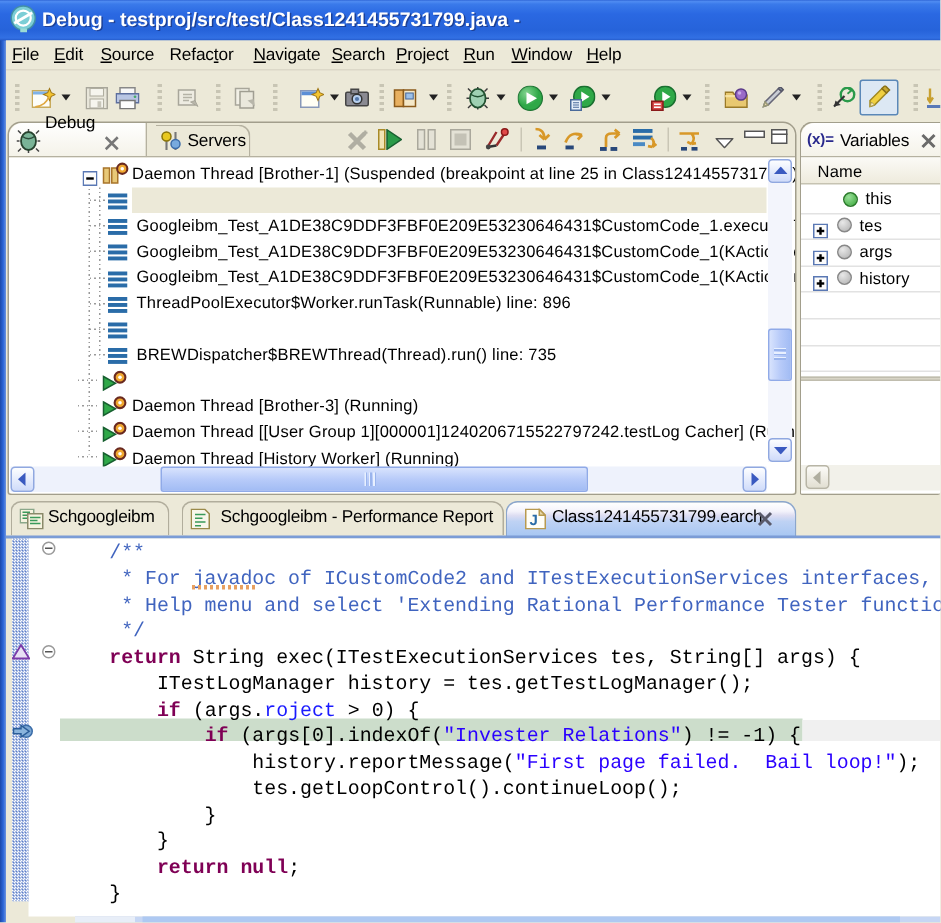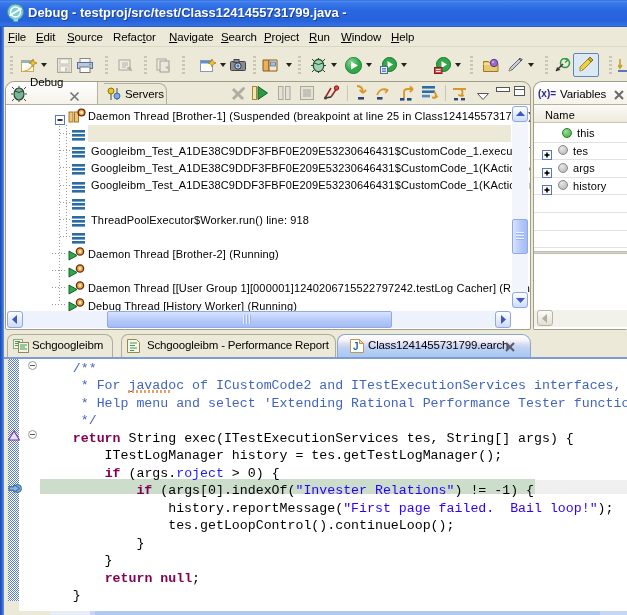--- a/index.html
+++ b/index.html
@@ -417,67 +417,68 @@
         </g>
       </svg></div>
  <div class="ab tx11" style="left:85px;top:72.1px;">Googleibm_Test_A1DE38C9DDF3FBF0E209E53230646431$CustomCode_1(KAction).run</div>
  <div class="ab" style="left:66px;top:91px;"><svg width="13" height="12" viewBox="0 0 13 12">
         <g fill="#2a6ca8">
           <rect x="0" y="1" width="13" height="2.6"></rect>
           <rect x="0" y="5" width="13" height="2.6"></rect>
           <rect x="0" y="9" width="13" height="2.6"></rect>
         </g>
       </svg></div>
+ <div class="ab tx11" style="left:85px;top:89.3px;">ThreadPoolExecutor$Worker.runTask(Runnable) line: 896</div>
  <div class="ab" style="left:66px;top:108px;"><svg width="13" height="12" viewBox="0 0 13 12">
         <g fill="#2a6ca8">
           <rect x="0" y="1" width="13" height="2.6"></rect>
           <rect x="0" y="5" width="13" height="2.6"></rect>
           <rect x="0" y="9" width="13" height="2.6"></rect>
         </g>
       </svg></div>
- <div class="ab tx11" style="left:85px;top:106.5px;">ThreadPoolExecutor$Worker.run() line: 918</div>
  <div class="ab" style="left:66px;top:125px;"><svg width="13" height="12" viewBox="0 0 13 12">
         <g fill="#2a6ca8">
           <rect x="0" y="1" width="13" height="2.6"></rect>
           <rect x="0" y="5" width="13" height="2.6"></rect>
           <rect x="0" y="9" width="13" height="2.6"></rect>
         </g>
       </svg></div>
+ <div class="ab tx11" style="left:85px;top:123.7px;">BREWDispatcher$BREWThread(Thread).run() line: 735</div>
 
  <div class="ab" style="left:60px;top:142px;"><svg width="22" height="14" viewBox="0 0 22 14">
         <path d="M3 4 L11 8.5 L3 13z" fill="#2fa848" stroke="#186030"></path>
         <g>
           <circle cx="14" cy="4.5" r="3.6" fill="#f0a830" stroke="#6a2a20" stroke-width="1.4"></circle>
           <circle cx="14" cy="4.5" r="1.2" fill="#fff"></circle>
         </g>
       </svg></div>
- <div class="ab tx11" style="left:82px;top:140.9px;">Daemon Thread [Brother-2] (Running)</div>
  <div class="ab" style="left:60px;top:159px;"><svg width="22" height="14" viewBox="0 0 22 14">
         <path d="M3 4 L11 8.5 L3 13z" fill="#2fa848" stroke="#186030"></path>
         <g>
           <circle cx="14" cy="4.5" r="3.6" fill="#f0a830" stroke="#6a2a20" stroke-width="1.4"></circle>
           <circle cx="14" cy="4.5" r="1.2" fill="#fff"></circle>
         </g>
       </svg></div>
+ <div class="ab tx11" style="left:82px;top:158.1px;">Daemon Thread [Brother-3] (Running)</div>
  <div class="ab" style="left:60px;top:176px;"><svg width="22" height="14" viewBox="0 0 22 14">
         <path d="M3 4 L11 8.5 L3 13z" fill="#2fa848" stroke="#186030"></path>
         <g>
           <circle cx="14" cy="4.5" r="3.6" fill="#f0a830" stroke="#6a2a20" stroke-width="1.4"></circle>
           <circle cx="14" cy="4.5" r="1.2" fill="#fff"></circle>
         </g>
       </svg></div>
  <div class="ab tx11" style="left:82px;top:175.3px;">Daemon Thread [[User Group 1][000001]1240206715522797242.testLog Cacher] (Runn</div>
  <div class="ab" style="left:60px;top:193px;"><svg width="22" height="14" viewBox="0 0 22 14">
         <path d="M3 4 L11 8.5 L3 13z" fill="#2fa848" stroke="#186030"></path>
         <g>
           <circle cx="14" cy="4.5" r="3.6" fill="#f0a830" stroke="#6a2a20" stroke-width="1.4"></circle>
           <circle cx="14" cy="4.5" r="1.2" fill="#fff"></circle>
         </g>
       </svg></div>
- <div class="ab tx11" style="left:82px;top:192.5px;">Debug Thread [History Worker] (Running)</div>
+ <div class="ab tx11" style="left:82px;top:192.5px;">Daemon Thread [History Worker] (Running)</div>
 
  <div class="ab" style="left:506px;top:1px;width:16px;height:202px;background:#f3f5fc;">
   <div class="ab" style="left:0;top:0;width:16px;height:16px;background:linear-gradient(180deg,#fdfeff,#cfdbfa);border:1px solid #90a8e0;border-radius:3px;"></div>
   <svg class="ab" style="left:4px;top:5px;" width="9" height="6" viewBox="0 0 9 6">
         <path d="M4.5 0 L9 5 H0z" fill="#3a5ac0"></path>
       </svg>
   <div class="ab" style="left:0;top:113px;width:16px;height:35px;background:linear-gradient(90deg,#d8e3fd,#b8cbf9 50%,#a2bcf4);border:1px solid #90aae8;border-radius:2px;"></div>
   <div class="ab" style="left:4px;top:126px;width:8px;height:8px;background:repeating-linear-gradient(180deg,#e8f0ff 0 1px,#9ab4ec 1px 2px,transparent 2px 3px);"></div>
   <div class="ab" style="left:0;top:186px;width:16px;height:16px;background:linear-gradient(180deg,#fdfeff,#cfdbfa);border:1px solid #90a8e0;border-radius:3px;"></div>
   <svg class="ab" style="left:4px;top:191px;" width="9" height="6" viewBox="0 0 9 6">

